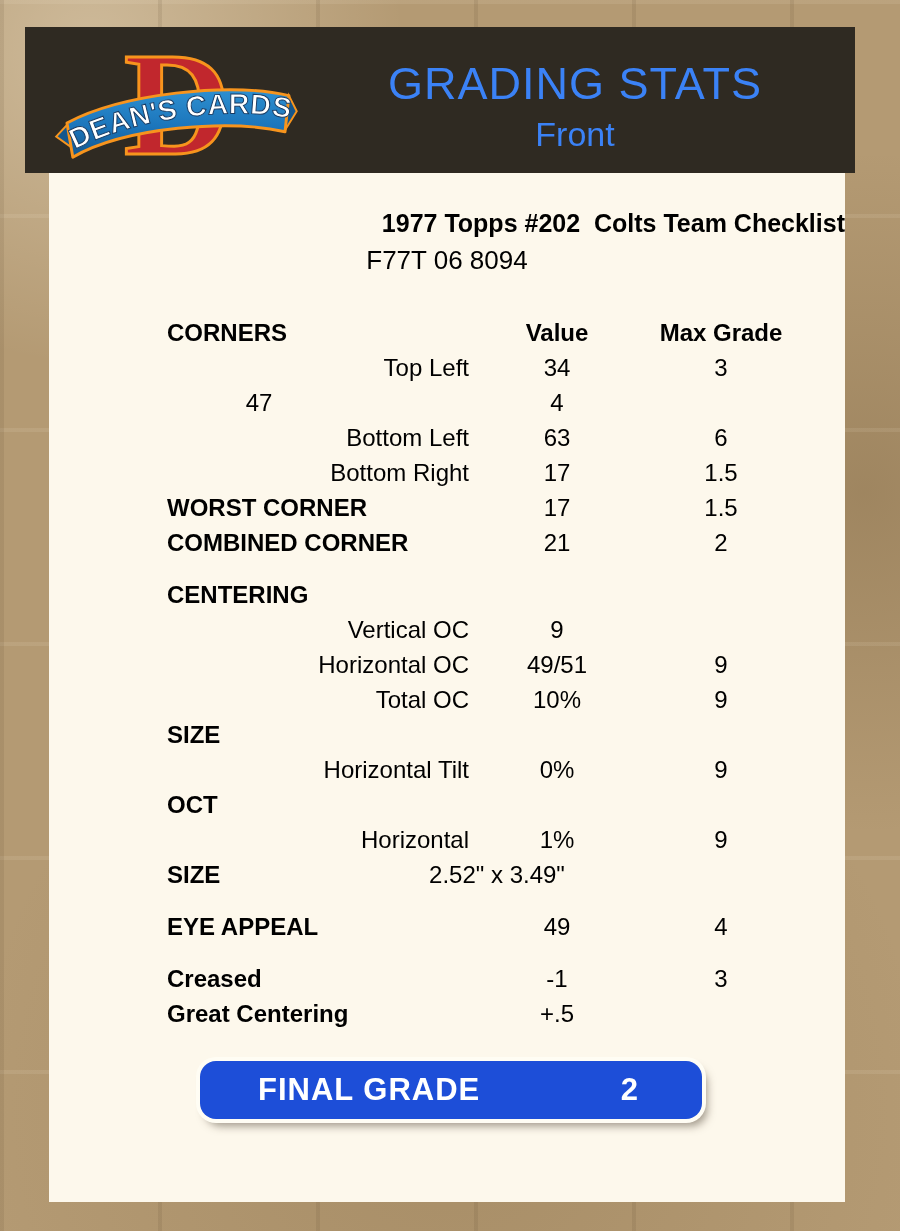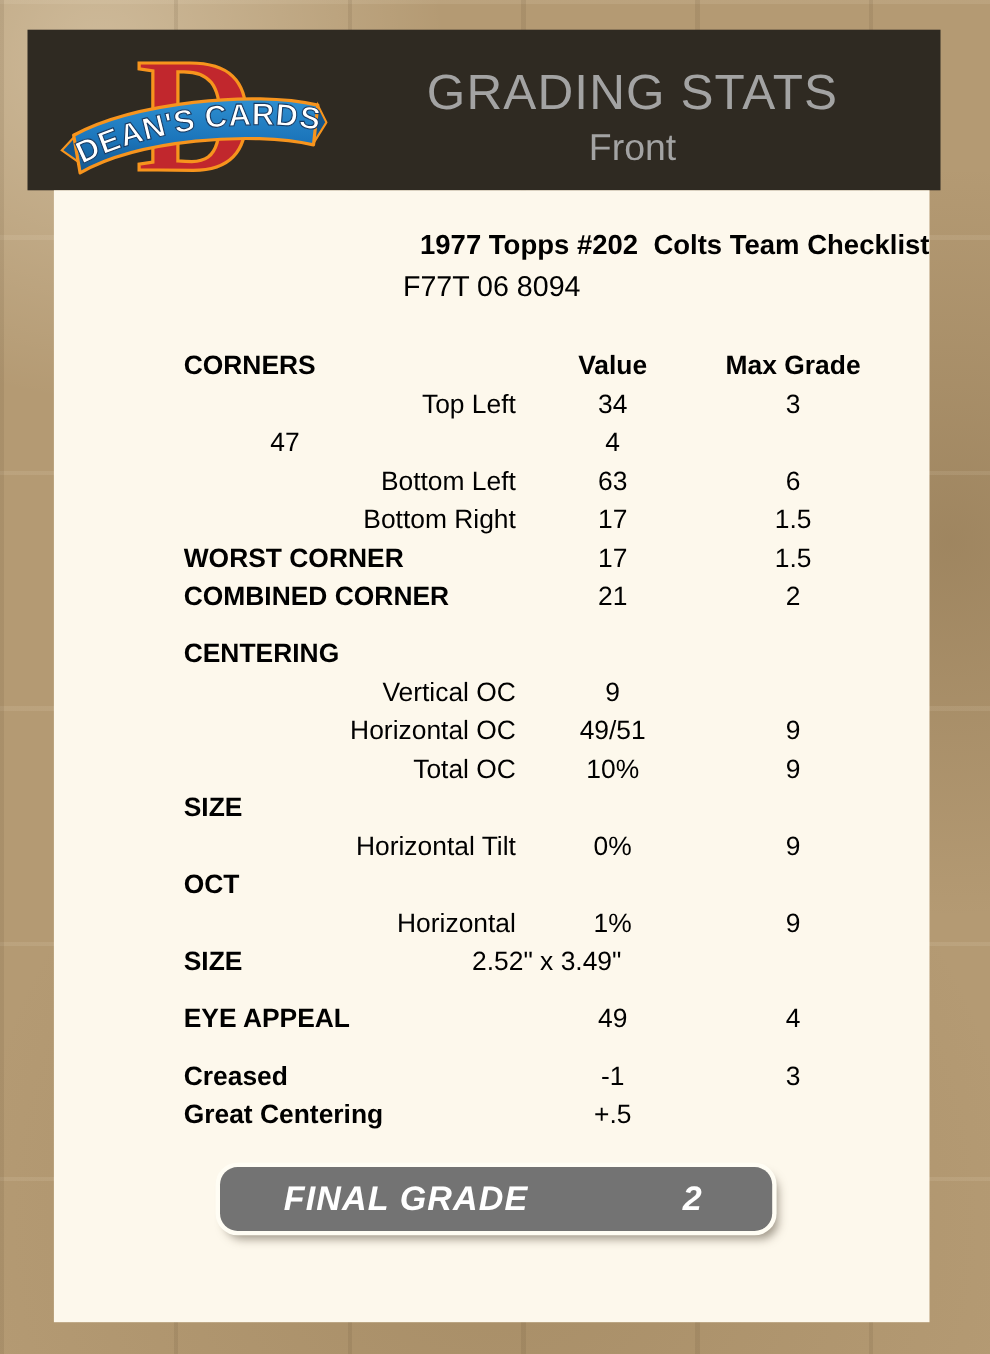--- a/index.html
+++ b/index.html
@@ -13,46 +13,45 @@
       radial-gradient(circle at 10% 4%, rgba(255,246,226,0.35), rgba(0,0,0,0) 22%),
       radial-gradient(circle at 96% 40%, rgba(110,86,52,0.30), rgba(0,0,0,0) 30%),
       radial-gradient(circle at 50% 90%, rgba(130,104,66,0.25), rgba(0,0,0,0) 40%);
   }
   .hdr{
     position:absolute;left:25px;top:27px;width:830px;height:146px;
     background:#2f2a22;
   }
   .hdr-text{
     position:absolute;left:300px;top:32px;width:500px;
-    text-align:center;color:#a3a3a3;
+    text-align:center;color:#3b82f6;
   }
   .hdr-title{font-size:45px;letter-spacing:1px;line-height:1.1;}
   .hdr-sub{font-size:34px;margin-top:6px;}
   .logo{position:absolute;left:28px;top:6px;}
   .panel{
     position:absolute;left:49px;top:173px;width:796px;height:1029px;
     background:#fdf8ec;color:#000;
   }
   .card-title{margin-top:36px;text-align:right;font-size:25px;font-weight:bold;white-space:pre;}
   .card-code{margin-top:7px;text-align:center;font-size:26px;}
   .tbl{margin-top:39px;}
   .row{display:grid;grid-template-columns:420px 176px 152px;height:35px;align-items:center;font-size:24px;}
   .lab{padding-left:118px;font-weight:bold;white-space:nowrap;}
   .lab.plain{padding-left:156px;font-weight:normal;text-align:right;}
   .val,.max{text-align:center;}
   .hdr-cell{font-weight:bold;}
   .size-val{position:relative;left:-60px;white-space:nowrap;}
   .spacer{height:17px;}
   .grade-btn{
     margin:30px 0 0 151px;width:502px;height:58px;border-radius:16px;
-    background:#737373;border:none;cursor:pointer;
+    background:#1d4ed8;border:none;cursor:pointer;
     box-shadow:0 0 0 4px #fffdf4, 5px 7px 9px rgba(70,58,42,0.50);
     display:flex;align-items:center;color:#ffffff;
     font-family:"Liberation Sans",sans-serif;
-    font-style:italic;
   }
   .grade-label{margin-left:52px;font-size:31px;font-weight:bold;letter-spacing:1px;}
   .grade-value{margin-left:auto;margin-right:58px;font-size:31px;font-weight:bold;}
 </style>
 </head>
 <body>
 
 <div class="page">
 
   <div class="hdr">

